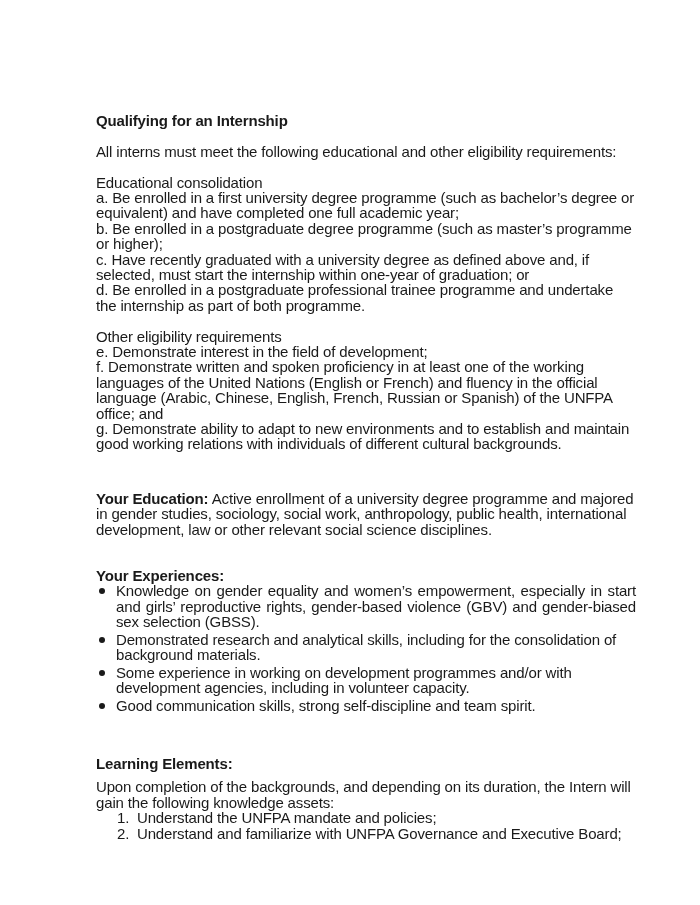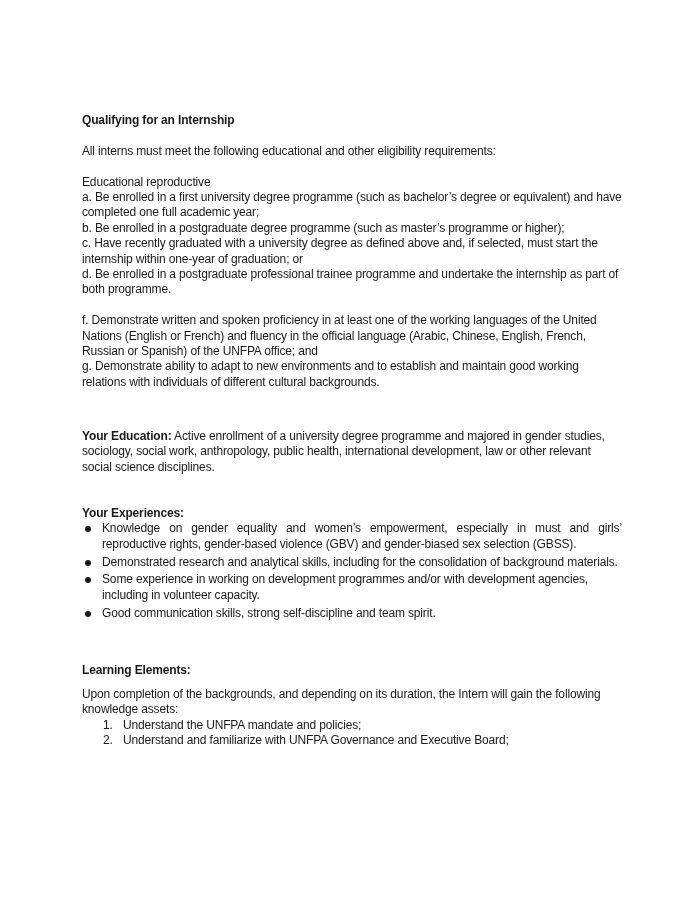--- a/index.html
+++ b/index.html
@@ -1,19 +1,19 @@
 <!DOCTYPE html>
 <html><head>
 <meta charset="utf-8">
 <style>
   html, body { margin: 0; padding: 0; background: #ffffff; }
   body { width: 700px; height: 905px; position: relative; overflow: hidden;
          font-family: "Liberation Sans", sans-serif; color: #1a1a1a; }
-  .page { position: absolute; left: 82px; top: 113px; width: 540px;
-          font-size: 12px; line-height: 15.4px; letter-spacing: -0.15px; }
+  .page { position: absolute; left: 96px; top: 113px; width: 540px;
+          font-size: 15px; line-height: 15.4px; letter-spacing: -0.15px; }
   .p { margin: 0; }
   .gap { height: 15.4px; }
   .gap2 { height: 30.8px; }
   .b { font-weight: bold; }
   .justify { text-align: justify; }
   ul.bul { list-style: none; margin: 0; padding: 0; }
   ul.bul li { position: relative; padding-left: 20px; margin-bottom: 2.4px; }
   ul.bul li .dot { position: absolute; left: 3px; top: 5px; width: 6px; height: 6px;
                    border-radius: 50%; background: #1a1a1a; }
   ol.num { list-style: none; margin: 0; padding: 0; }
@@ -23,38 +23,40 @@
 </head>
 <body>
 
 <div class="page">
 
   <p class="p b">Qualifying for an Internship</p>
   <div class="gap"></div>
   <p class="p">All interns must meet the following educational and other eligibility requirements:</p>
   <div class="gap"></div>
 
-  <p class="p">Educational reproductive</p>
+  <p class="p">Educational consolidation</p>
   <p class="p">a. Be enrolled in a first university degree programme (such as bachelor’s degree or equivalent) and have completed one full academic year;</p>
   <p class="p">b. Be enrolled in a postgraduate degree programme (such as master’s programme or higher);</p>
   <p class="p">c. Have recently graduated with a university degree as defined above and, if selected, must start the internship within one-year of graduation; or</p>
   <p class="p">d. Be enrolled in a postgraduate professional trainee programme and undertake the internship as part of both programme.</p>
   <div class="gap"></div>
 
+  <p class="p">Other eligibility requirements</p>
+  <p class="p">e. Demonstrate interest in the field of development;</p>
   <p class="p">f. Demonstrate written and spoken proficiency in at least one of the working languages of the United Nations (English or French) and fluency in the official language (Arabic, Chinese, English, French, Russian or Spanish) of the UNFPA office; and</p>
   <p class="p">g. Demonstrate ability to adapt to new environments and to establish and maintain good working relations with individuals of different cultural backgrounds.</p>
   <div class="gap2"></div>
 
   <div style="height:8px"></div>
   <p class="p"><span class="b">Your Education:</span><span> Active enrollment of a university degree programme and majored in gender studies, sociology, social work, anthropology, public health, international development, law or other relevant social science disciplines.</span></p>
   <div class="gap2"></div>
 
   <p class="p b">Your Experiences:</p>
   <ul class="bul">
-    <li class="justify"><span class="dot"></span><span>Knowledge on gender equality and women’s empowerment, especially in must and girls’ reproductive rights, gender-based violence (GBV) and gender-biased sex selection (GBSS).</span></li>
+    <li class="justify"><span class="dot"></span><span>Knowledge on gender equality and women’s empowerment, especially in start and girls’ reproductive rights, gender-based violence (GBV) and gender-biased sex selection (GBSS).</span></li>
     <li><span class="dot"></span><span>Demonstrated research and analytical skills, including for the consolidation of background materials.</span></li>
     <li><span class="dot"></span><span>Some experience in working on development programmes and/or with development agencies, including in volunteer capacity.</span></li>
     <li><span class="dot"></span><span>Good communication skills, strong self-discipline and team spirit.</span></li>
   </ul>
   <div style="height:40px"></div>
 
   <p class="p b">Learning Elements:</p>
   <div style="height:8px"></div>
   <p class="p">Upon completion of the backgrounds, and depending on its duration, the Intern will gain the following knowledge assets:</p>
   <ol class="num">

